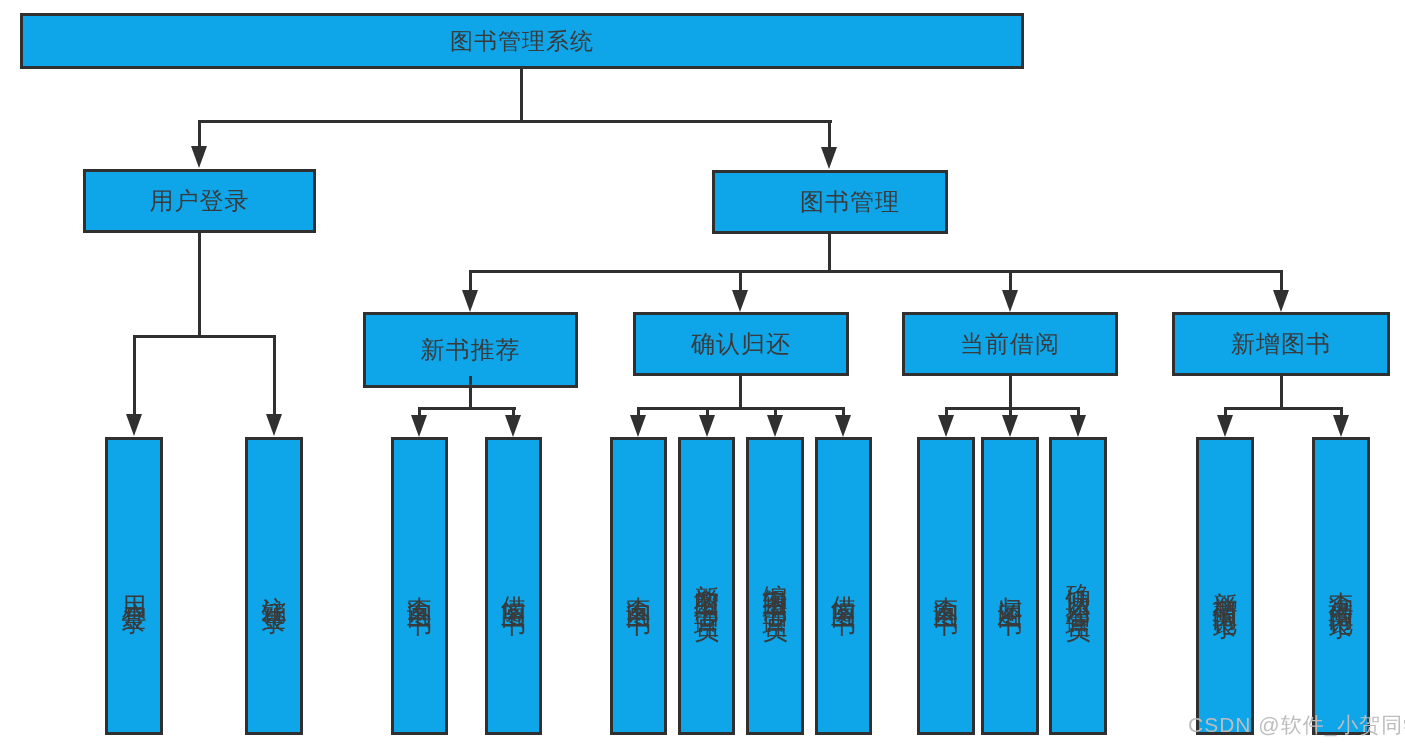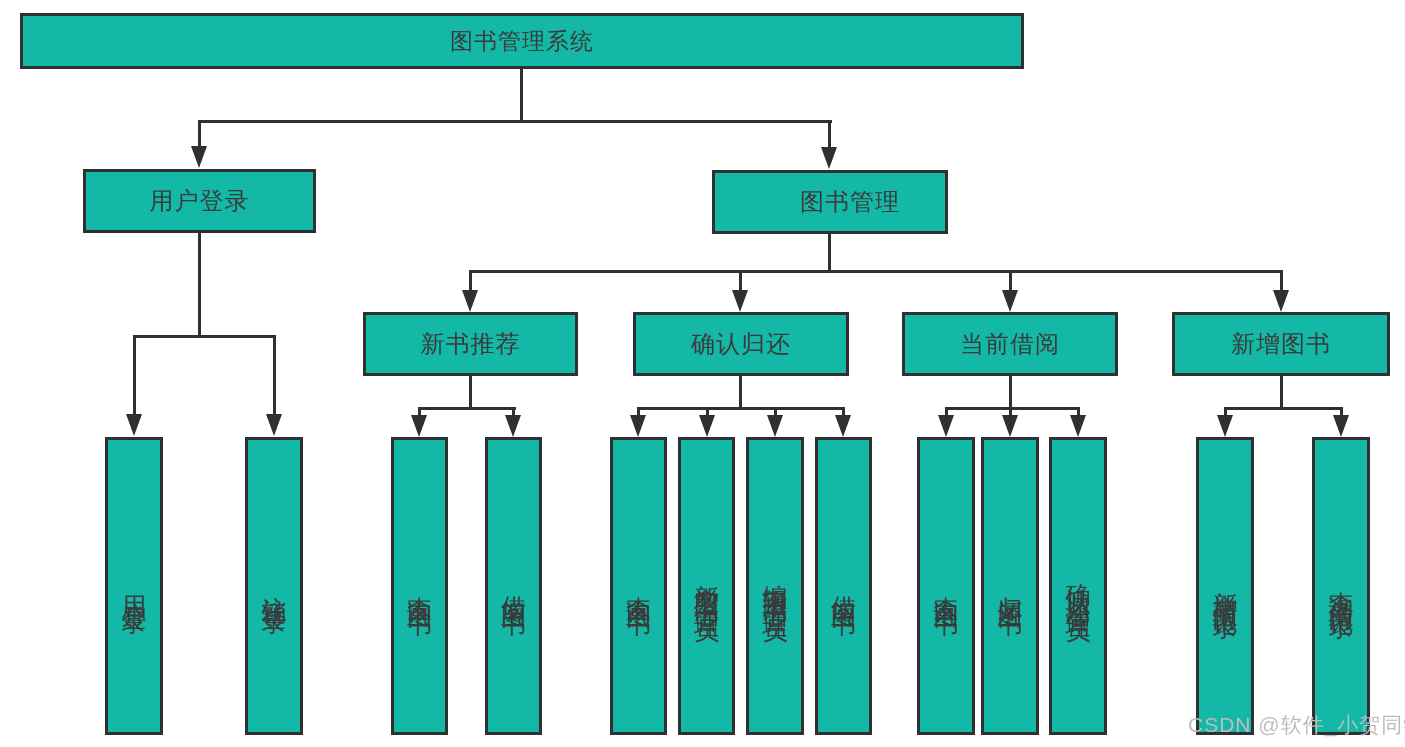--- a/index.html
+++ b/index.html
@@ -13,21 +13,21 @@
     width: 1405px;
     height: 747px;
     background: #ffffff;
     overflow: hidden;
     color: #333333;
   }
   .node {
     position: absolute;
     box-sizing: border-box;
     border: 3px solid #303030;
-    background: #14b8a6;
+    background: #0ea5e9;
     display: flex;
     align-items: center;
     justify-content: center;
     text-align: center;
     color: #3a3a3a;
   }
   .node.h-label { font-size: 24px; letter-spacing: 1px; }
   .node.root-label { font-size: 23px; letter-spacing: 1px; }
   .node.leaf {
     font-size: 25px;
@@ -97,21 +97,21 @@
   <div class="hl" style="left:469px; top:270px; width:814px;"></div>
   <div class="vl" style="left:469px; top:270px; height:22px;"></div>
   <div class="arrhead" style="left:462px; top:290px;"></div>
   <div class="vl" style="left:739px; top:270px; height:22px;"></div>
   <div class="arrhead" style="left:732px; top:290px;"></div>
   <div class="vl" style="left:1009px; top:270px; height:22px;"></div>
   <div class="arrhead" style="left:1002px; top:290px;"></div>
   <div class="vl" style="left:1280px; top:270px; height:22px;"></div>
   <div class="arrhead" style="left:1273px; top:290px;"></div>
 
-  <div class="node h-label" style="left:363px; top:312px; width:215px; height:64px;">
+  <div class="node h-label" style="left:363px; top:312px; width:215px; height:76px;">
     <span>新书推荐</span>
   </div>
   <div class="node h-label" style="left:633px; top:312px; width:216px; height:64px;">
     <span>确认归还</span>
   </div>
   <div class="node h-label" style="left:902px; top:312px; width:216px; height:64px;">
     <span>当前借阅</span>
   </div>
   <div class="node h-label" style="left:1172px; top:312px; width:218px; height:64px;">
     <span>新增图书</span>

